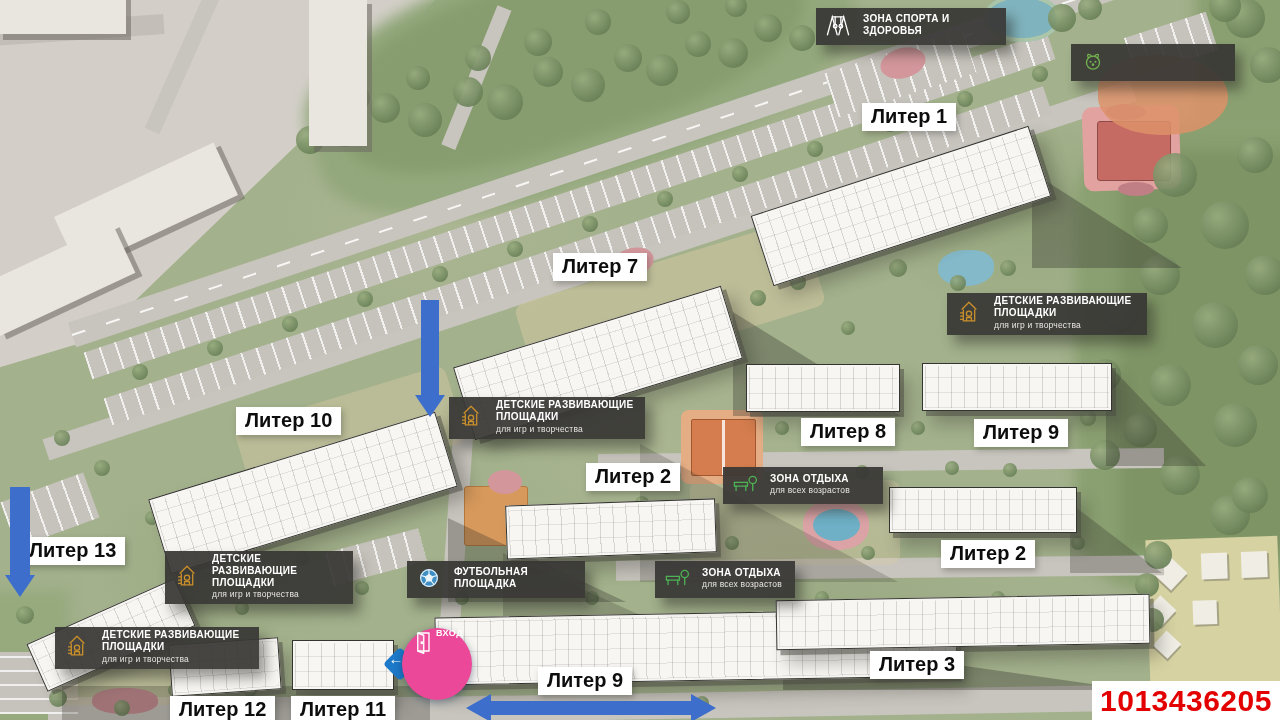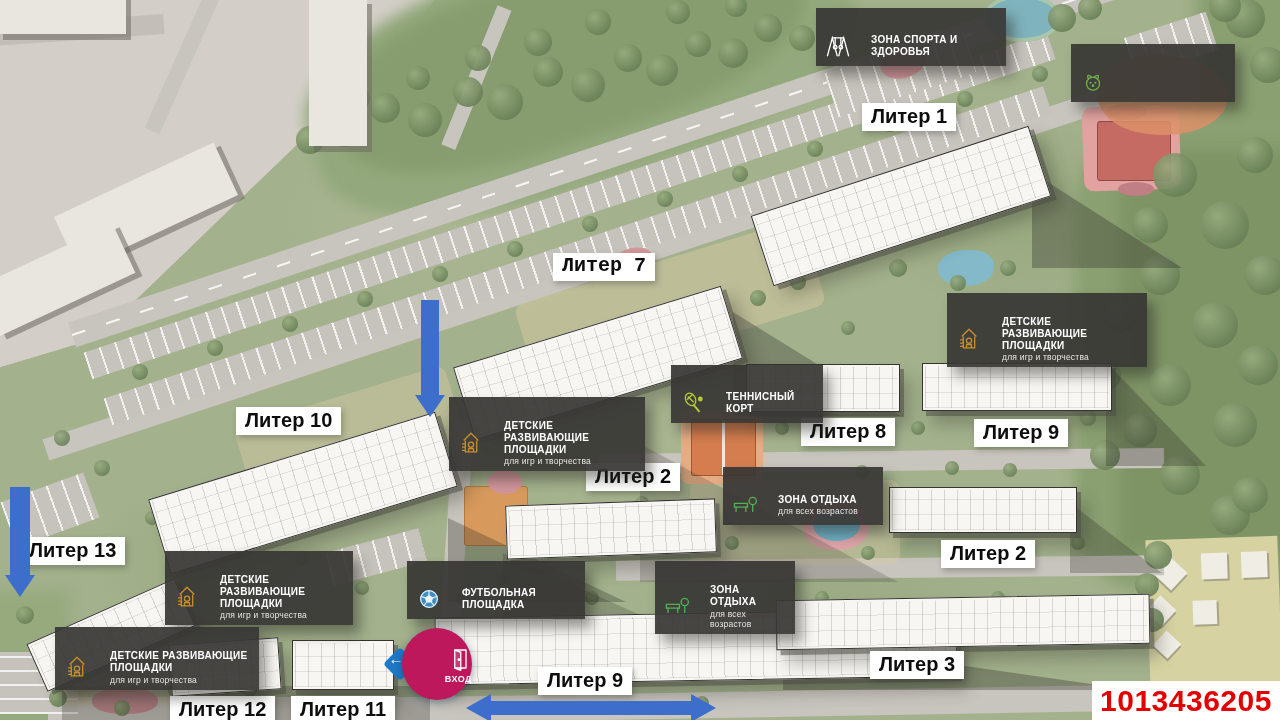--- a/index.html
+++ b/index.html
@@ -23,33 +23,33 @@
   .shadow-wedge{background:#2e2e29;clip-path:polygon(0 0,100% 100%,0 100%);}
   .bld{position:absolute;background:#f7f6f2;border:1.5px solid #343430;
        box-shadow:4px 5px 0 rgba(74,74,66,.5),10px 14px 16px rgba(45,45,40,.3);}
   .bld::before{content:'';position:absolute;inset:2px;
        background:repeating-linear-gradient(90deg, rgba(40,40,40,.16) 0 1px, transparent 1px 13px),
                   repeating-linear-gradient(0deg, rgba(40,40,40,.10) 0 1px, transparent 1px 15px);}
   .gbld{background:#e9e6df;border:none;box-shadow:5px 6px 0 rgba(110,106,98,.55);}
   .gbld::before{background:none;}
   .liter-label{position:absolute;background:#fff;color:#0d0d0d;font-weight:700;font-size:20px;
        padding:2px 9px 4px;line-height:1.1;white-space:nowrap;box-shadow:2px 3px 6px rgba(40,40,35,.3);}
-  .plate{position:absolute;display:flex;align-items:center;gap:18px;background:rgba(56,55,53,.93);
-       padding:23px 9px 5px 7px;box-shadow:7px 9px 12px rgba(35,35,30,.45);color:#fff;box-sizing:border-box;}
+  .plate{position:absolute;display:flex;align-items:center;gap:10px;background:rgba(56,55,53,.93);
+       padding:2px 9px 5px 7px;box-shadow:7px 9px 12px rgba(35,35,30,.45);color:#fff;box-sizing:border-box;}
   .plate-ic{width:30px;height:30px;flex:0 0 auto;display:flex;align-items:center;justify-content:center;}
   .plate-tx{display:block;min-width:0;}
   .plate-title{display:block;font-size:10px;font-weight:700;letter-spacing:.3px;line-height:1.18;text-transform:uppercase;}
   .plate-sub{display:block;font-size:8.5px;font-weight:400;letter-spacing:.2px;color:#e8e6e2;margin-top:1px;}
   .ar-shaft{position:absolute;background:#3d6ecb;}
   .ar-head{position:absolute;width:0;height:0;}
   .ar-down{border-left:15px solid transparent;border-right:15px solid transparent;border-top:22px solid #3d6ecb;}
   .ar-left{border-top:14px solid transparent;border-bottom:14px solid transparent;border-right:25px solid #3d6ecb;}
   .ar-right{border-top:14px solid transparent;border-bottom:14px solid transparent;border-left:25px solid #3d6ecb;}
-  .badge{position:absolute;left:402px;top:628px;width:70px;height:72px;background:#be185d;border-radius:50%;
-       display:flex;flex-direction:column;align-items:flex-end;justify-content:center;gap:1px;
+  .badge{position:absolute;left:402px;top:628px;width:70px;height:72px;background:#ec4899;border-radius:50%;
+       display:flex;flex-direction:row;align-items:flex-start;justify-content:center;gap:1px;
        box-shadow:0 3px 8px rgba(15,40,70,.45);}
   .badge-tail{position:absolute;left:388px;top:652px;width:24px;height:24px;background:#1d79c9;transform:rotate(45deg);border-radius:4px;}
   .badge-arrow{position:absolute;left:385px;top:650px;width:22px;text-align:center;color:#fff;font-size:15px;font-weight:700;}
   .badge-label{color:#fff;font-size:9px;font-weight:700;letter-spacing:.5px;}
   .idbox{position:absolute;right:0;bottom:0;width:188px;height:39px;background:#fff;display:flex;align-items:center;
        justify-content:center;color:#e30000;font-size:30px;font-weight:700;letter-spacing:.5px;}
   .wsq{position:absolute;background:#efede4;box-shadow:2px 2px 0 rgba(120,118,105,.5);}
   .khaki{background:#d6d2a2;}
 </style>
 </head>
@@ -238,21 +238,21 @@
       <div class="bld" style="left: 506px; top: 502px; width: 208px; height: 52px; transform: rotate(-2deg);"></div>
       <div class="bld" style="left: 889px; top: 487px; width: 186px; height: 44px; transform: rotate(0deg);"></div>
       <div class="bld" style="left: 776px; top: 597px; width: 372px; height: 48px; transform: rotate(-1deg);"></div>
       <div class="bld gbld" style="left: -2px; top: -6px; width: 128px; height: 40px; transform: rotate(0deg);"></div>
       <div class="bld gbld" style="left: 309px; top: -2px; width: 58px; height: 148px; transform: rotate(0deg);"></div>
       <div class="bld gbld" style="left: 58px; top: 177px; width: 176px; height: 58px; transform: rotate(-25deg);"></div>
       <div class="bld gbld" style="left: -19px; top: 253px; width: 150px; height: 54px; transform: rotate(-25deg);"></div>
     </div>
   <div id="labels" class="layer">
       <div class="liter-label" style="left: 862px; top: 103px;">Литер 1</div>
-      <div class="liter-label" style="left: 553px; top: 253px; font-family: Liberation Mono, monospace;">Литер 7</div>
+      <div class="liter-label" style="left: 553px; top: 253px;">Литер 7</div>
       <div class="liter-label" style="left: 236px; top: 407px;">Литер 10</div>
       <div class="liter-label" style="left: 801px; top: 418px;">Литер 8</div>
       <div class="liter-label" style="left: 974px; top: 419px;">Литер 9</div>
       <div class="liter-label" style="left: 586px; top: 463px;">Литер 2</div>
       <div class="liter-label" style="left: 20px; top: 537px;">Литер 13</div>
       <div class="liter-label" style="left: 941px; top: 540px;">Литер 2</div>
       <div class="liter-label" style="left: 870px; top: 651px;">Литер 3</div>
       <div class="liter-label" style="left: 538px; top: 667px;">Литер 9</div>
       <div class="liter-label" style="left: 170px; top: 696px;">Литер 12</div>
       <div class="liter-label" style="left: 291px; top: 696px;">Литер 11</div>
@@ -300,35 +300,20 @@
               <path d="M9 13 V27 H23 V13"></path>
               <circle cx="16" cy="18" r="3.2"></circle>
               <path d="M5 17 H9 M5 21 H9 M5 25 H9"></path>
               <path d="M13 27 V23 H19 V27"></path>
             </g>
           </svg>
         </span>
         <span class="plate-tx">
           <span class="plate-title">ДЕТСКИЕ РАЗВИВАЮЩИЕ ПЛОЩАДКИ</span>
           <span class="plate-sub">для игр и творчества</span>
-        </span>
-      </div>
-      <div class="plate" style="left: 671px; top: 365px; width: 152px;">
-        <span class="plate-ic">
-          <svg viewBox="0 0 32 32" width="26" height="26">
-            <g fill="none" stroke="#b5cc2e" stroke-width="1.6">
-              <ellipse cx="13" cy="11.5" rx="6" ry="8" transform="rotate(-28 13 11.5)"></ellipse>
-              <path d="M16.5 18 L24 27" stroke-width="2.4"></path>
-              <path d="M9.5 8 L17 15 M8.5 12 L16 5"></path>
-            </g>
-            <circle cx="25" cy="11" r="3" fill="#b5cc2e"></circle>
-          </svg>
-        </span>
-        <span class="plate-tx">
-          <span class="plate-title">ТЕННИСНЫЙ КОРТ</span>
         </span>
       </div>
       <div class="plate" style="left: 449px; top: 397px; width: 196px;">
         <span class="plate-ic">
           <svg viewBox="0 0 32 32" width="26" height="26">
             <g fill="none" stroke="#c98f2a" stroke-width="1.6" stroke-linejoin="round">
               <path d="M7 13 L16 4 L25 13"></path>
               <path d="M9 13 V27 H23 V13"></path>
               <circle cx="16" cy="18" r="3.2"></circle>
               <path d="M5 17 H9 M5 21 H9 M5 25 H9"></path>

